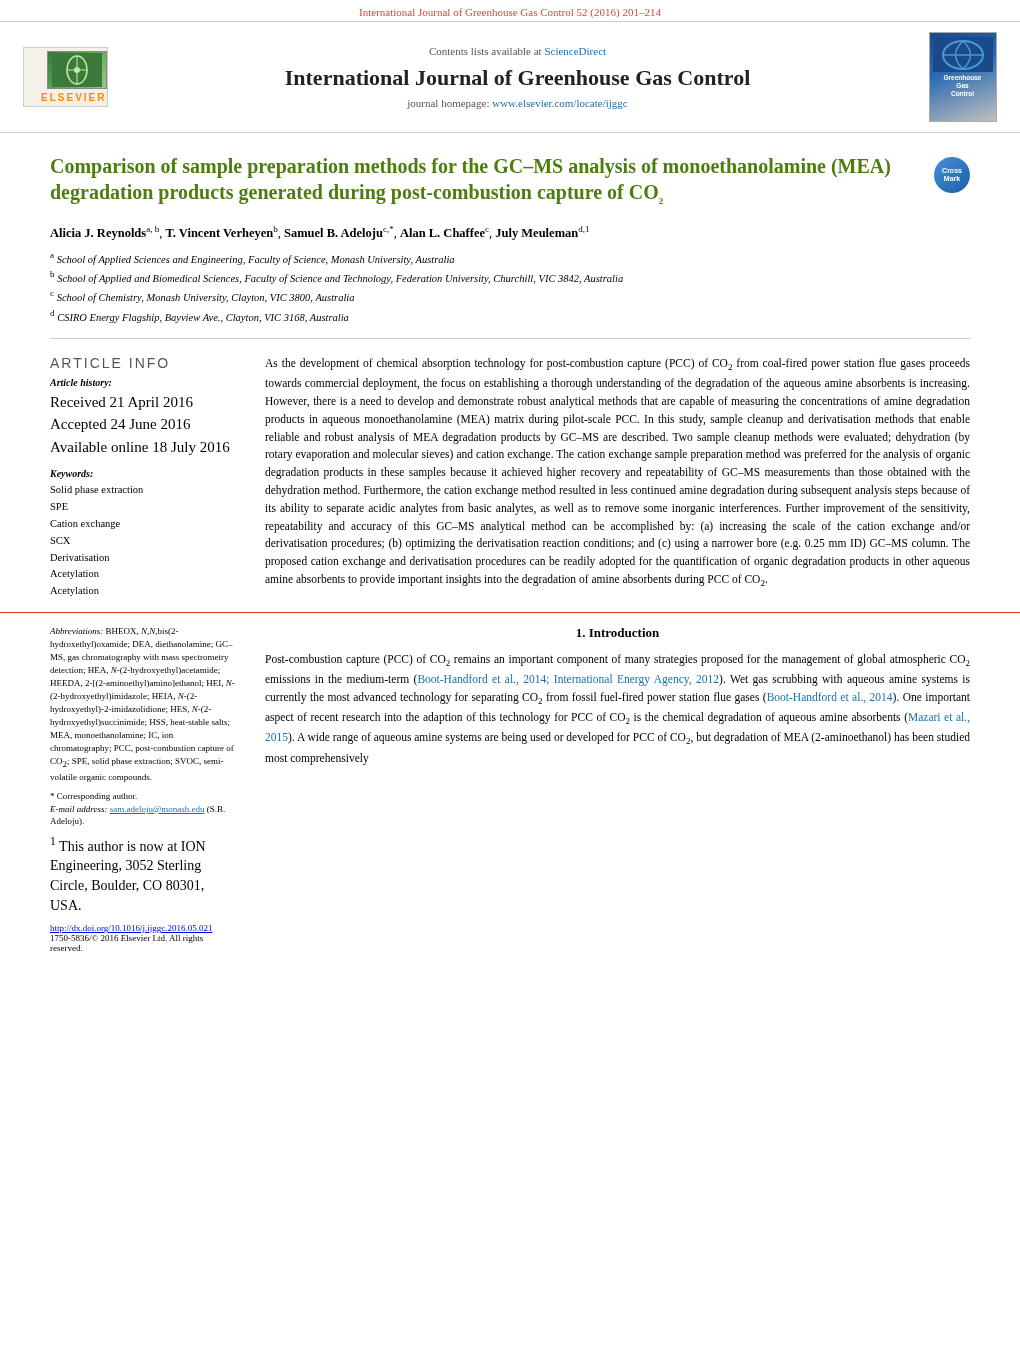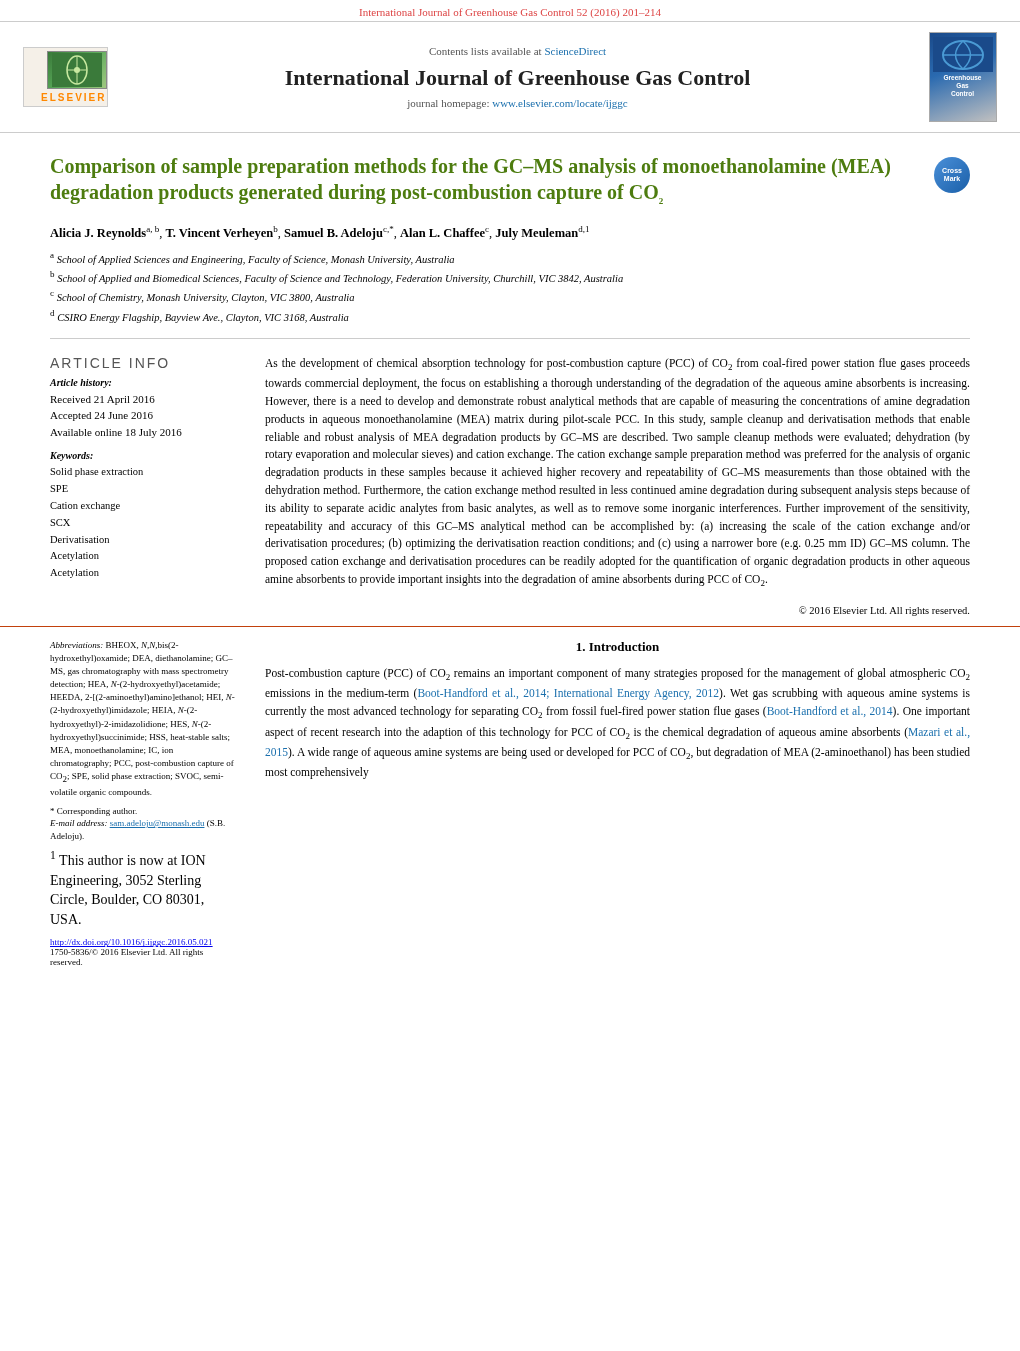--- a/index.html
+++ b/index.html
@@ -217,21 +217,21 @@
       font-weight: normal;
     }
 
     .article-info-label {
       font-size: 10px;
       font-style: italic;
       font-weight: bold;
       margin-bottom: 3px;
     }
     .article-info-item {
-      font-size: 11px;
+      font-size: 15px;
       line-height: 1.5;
     }
 
     .keywords-label {
       font-size: 10px;
       font-style: italic;
       font-weight: bold;
       margin-top: 10px;
       margin-bottom: 3px;
     }
@@ -423,23 +423,20 @@
       <div class="keyword-item">Acetylation</div>
     </div>
 
     <div class="right-col">
       <div class="abstract-text">
         As the development of chemical absorption technology for post-combustion capture (PCC) of CO<sub>2</sub> from coal-fired power station flue gases proceeds towards commercial deployment, the focus on establishing a thorough understanding of the degradation of the aqueous amine absorbents is increasing. However, there is a need to develop and demonstrate robust analytical methods that are capable of measuring the concentrations of amine degradation products in aqueous monoethanolamine (MEA) matrix during pilot-scale PCC. In this study, sample cleanup and derivatisation methods that enable reliable and robust analysis of MEA degradation products by GC–MS are described. Two sample cleanup methods were evaluated; dehydration (by rotary evaporation and molecular sieves) and cation exchange. The cation exchange sample preparation method was preferred for the analysis of organic degradation products in these samples because it achieved higher recovery and repeatability of GC–MS measurements than those obtained with the dehydration method. Furthermore, the cation exchange method resulted in less continued amine degradation during subsequent analysis steps because of its ability to separate acidic analytes from basic analytes, as well as to remove some inorganic interferences. Further improvement of the sensitivity, repeatability and accuracy of this GC–MS analytical method can be accomplished by: (a) increasing the scale of the cation exchange and/or derivatisation procedures; (b) optimizing the derivatisation reaction conditions; and (c) using a narrower bore (e.g. 0.25 mm ID) GC–MS column. The proposed cation exchange and derivatisation procedures can be readily adopted for the quantification of organic degradation products in other aqueous amine absorbents to provide important insights into the degradation of amine absorbents during PCC of CO<sub>2</sub>.
       </div>
     </div>
   </div>
 
-  <div class="copyright-line">
-    <span>© 2016 Elsevier Ltd. All rights reserved.</span>
-  </div>
 
   <div class="bottom-section">
     <div class="bottom-left">
       <div class="footnotes-text">
         <span class="abbrev-bold">Abbreviations: </span>
         BHEOX, <span style="font-style:italic;">N,N</span>,bis(2-hydroxethyl)oxamide; DEA, diethanolamine; GC–MS, gas chromatography with mass spectrometry detection; HEA, <span style="font-style:italic;">N</span>-(2-hydroxyethyl)acetamide; HEEDA, 2-[(2-aminoethyl)amino]ethanol; HEI, <span style="font-style:italic;">N</span>-(2-hydroxyethyl)imidazole; HEIA, <span style="font-style:italic;">N</span>-(2-hydroxyethyl)-2-imidazolidione; HES, <span style="font-style:italic;">N</span>-(2-hydroxyethyl)succinimide; HSS, heat-stable salts; MEA, monoethanolamine; IC, ion chromatography; PCC, post-combustion capture of CO<sub>2</sub>; SPE, solid phase extraction; SVOC, semi-volatile organic compounds.
       </div>
       <div class="corresponding">
         * Corresponding author.<br>
         <span style="font-style:italic;">E-mail address:</span> <a href="#">sam.adeloju@monash.edu</a> (S.B. Adeloju).

